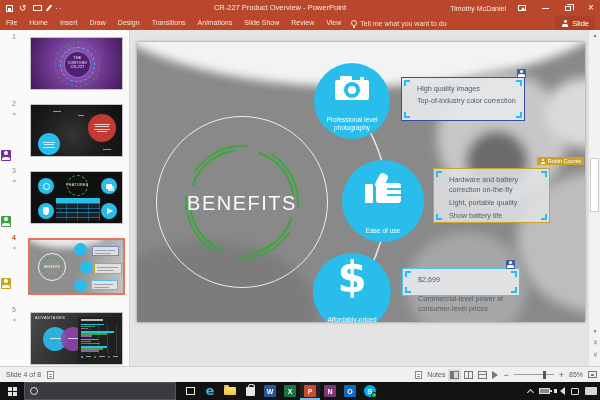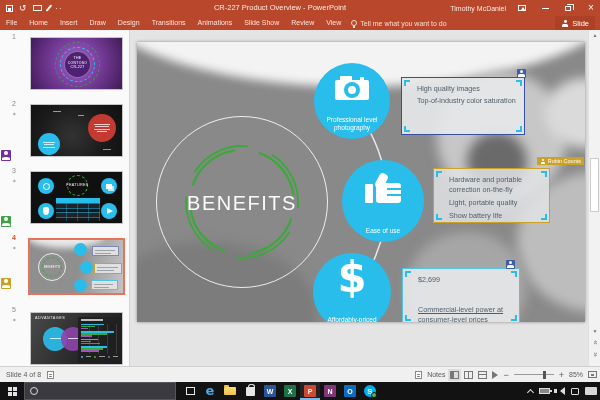--- a/index.html
+++ b/index.html
@@ -439,57 +439,57 @@
             <span class="th-hand"></span>
         </span>
         <div class="bubble-label">Ease of use</div>
       </div>
 
       <div class="bubble" style="left:176px;top:211px;width:78px;height:78px;">
         <div class="dollar">$</div>
         <div class="bubble-label">Affordably-priced</div>
       </div>
 
-      <div class="tb" style="left:264px;top:35px;width:124px;height:58px;border:1px solid #3A4E9E;">
+      <div class="tb" style="left:264px;top:35px;width:124px;height:44px;border:1px solid #3A4E9E;">
         <span class="h tl2"></span>
         <span class="h tr2"></span>
         <span class="h bl2"></span>
         <span class="h br2"></span>
         <span class="badge person" style="right:-2px;top:-9px;background:#3F5EA8;"></span>
         <div class="txt">
           <div class="ln">High quality images</div>
-          <div class="ln">Top-of-industry color saturation</div>
+          <div class="ln">Top-of-industry color correction</div>
         </div>
       </div>
 
       <div class="tb" style="left:296px;top:126px;width:117px;height:55px;border:1px solid #C9A227;background:rgba(226,227,229,.85);">
         <span class="h tl2"></span>
         <span class="h tr2"></span>
         <span class="h bl2"></span>
         <span class="h br2"></span>
         <span class="tag" style="right:-35px;top:-12px;">
           <span class="tag-person person"></span>
           <span>Robin Counts</span>
         </span>
         <div class="txt" style="top:6px;">
-          <div class="para">Hardware and portable correction on-the-fly</div>
+          <div class="para">Hardware and battery correction on-the-fly</div>
           <div class="para">Light, portable quality</div>
           <div class="para">Show battery life</div>
         </div>
       </div>
 
-      <div class="tb" style="left:265px;top:226px;width:118px;height:56px;border:1px solid #4FC3E8;">
+      <div class="tb" style="left:265px;top:226px;width:118px;height:28px;border:1px solid #4FC3E8;">
         <span class="h tl2"></span>
         <span class="h tr2"></span>
         <span class="h bl2"></span>
         <span class="h br2"></span>
         <span class="badge person" style="right:4px;top:-9px;background:#3F5EA8;"></span>
         <div class="txt" style="top:5px;">
           <div class="ln">$2,699</div>
-          <div class="para" style="line-height:9.5px;margin-top:19px;text-decoration:underline;">Commercial-level power at consumer-level prices</div>
+          <div class="para" style="line-height:9.5px;margin-top:8px;">Commercial-level power at consumer-level prices</div>
         </div>
       </div>
     </div>
   </div>
 
   <div class="vscroll">
     <span class="varrow" style="top:2px;">▲</span>
     <div class="vthumb"></div>
     <span class="varrow" style="top:298px;">▼</span>
     <span class="vchev" style="top:308px;"><span>«</span></span>

